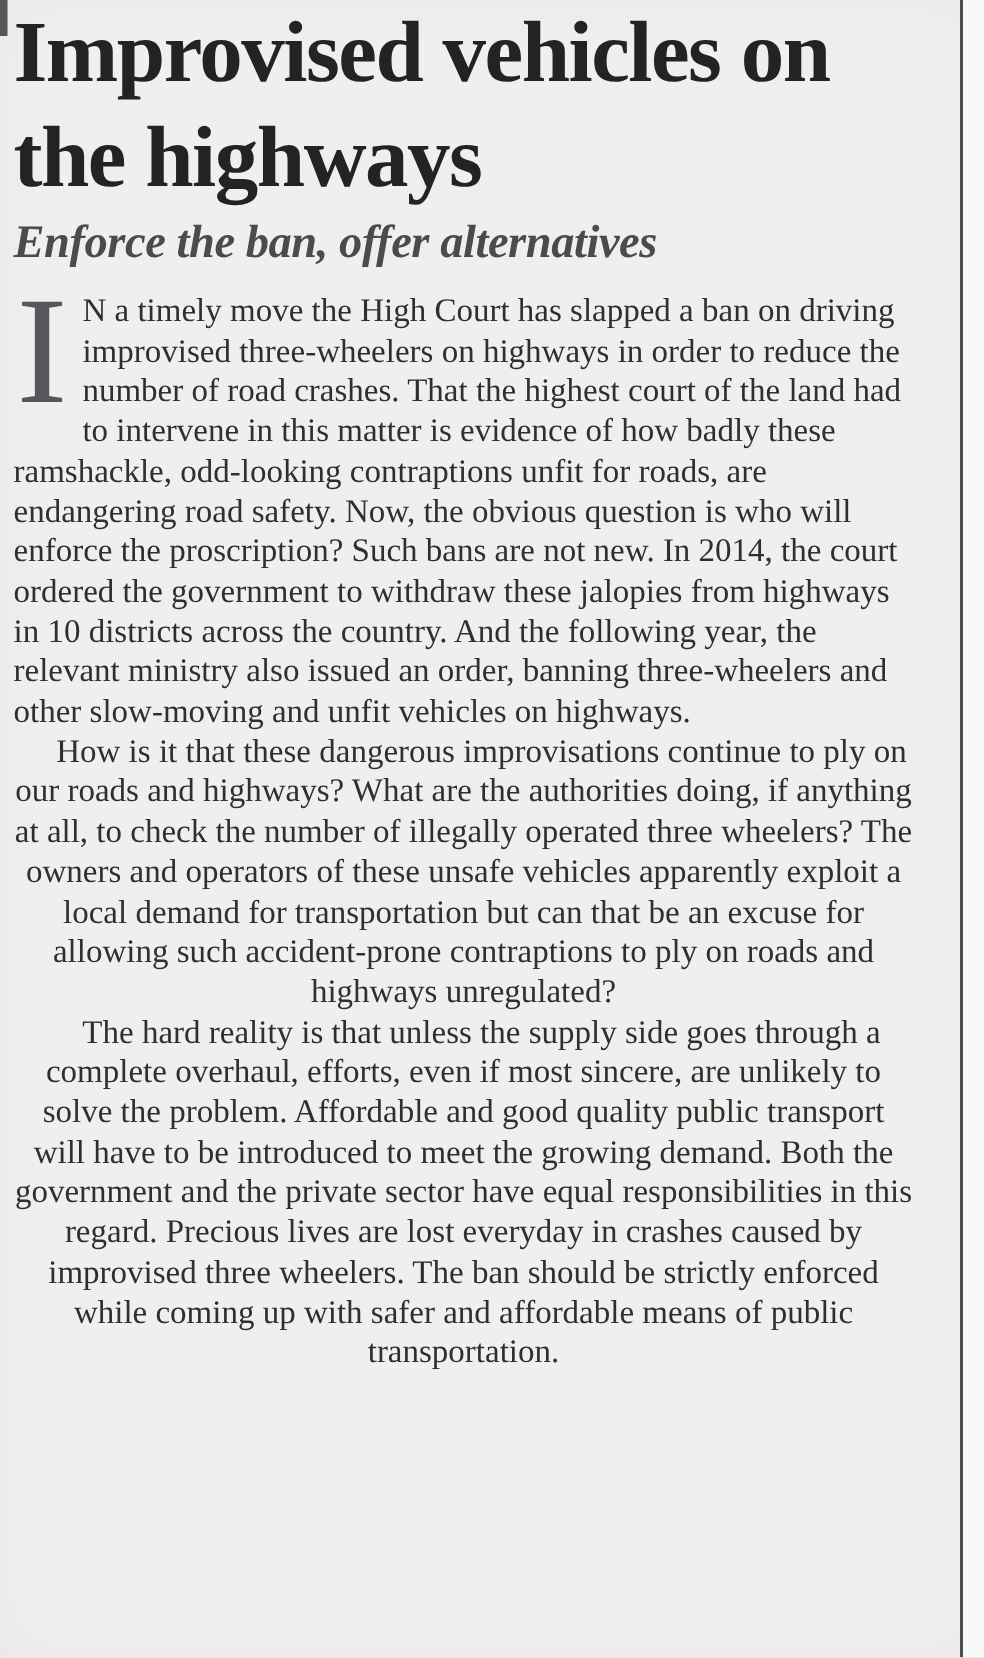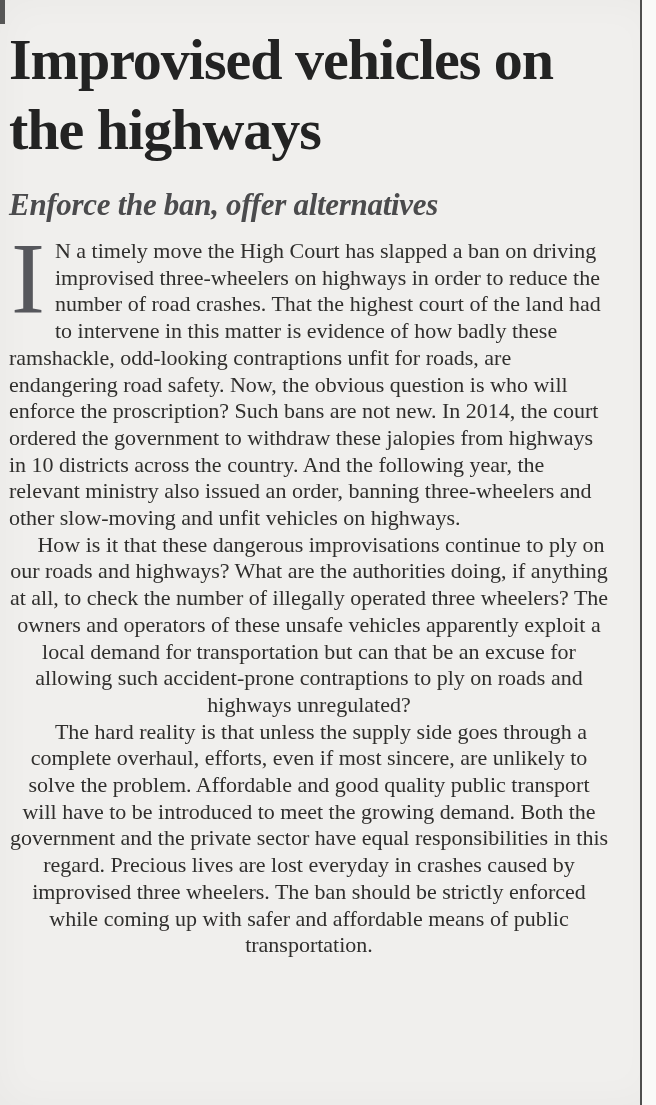--- a/index.html
+++ b/index.html
@@ -48,34 +48,34 @@
     position: absolute;
     top: 0;
     right: 14px;
     width: 2px;
     height: 100%;
     background: var(--column-rule-color);
   }
   .editorial {
     position: absolute;
     left: 9px;
-    top: 25px;
+    top: 0;
     width: 600px;
   }
   .title {
     margin: 0;
     width: 545px;
     font-size: 58px;
     line-height: 70px;
     font-weight: 700;
     letter-spacing: -1px;
     color: var(--title-color);
   }
   .subtitle {
-    margin: 20px 0 13px 0;
+    margin: 1px 0 13px 0;
     font-size: 31px;
     line-height: 40px;
     font-style: italic;
     font-weight: 600;
     letter-spacing: -0.3px;
     color: var(--subtitle-color);
   }
   .body-para {
     margin: 0;
     font-size: 22px;

